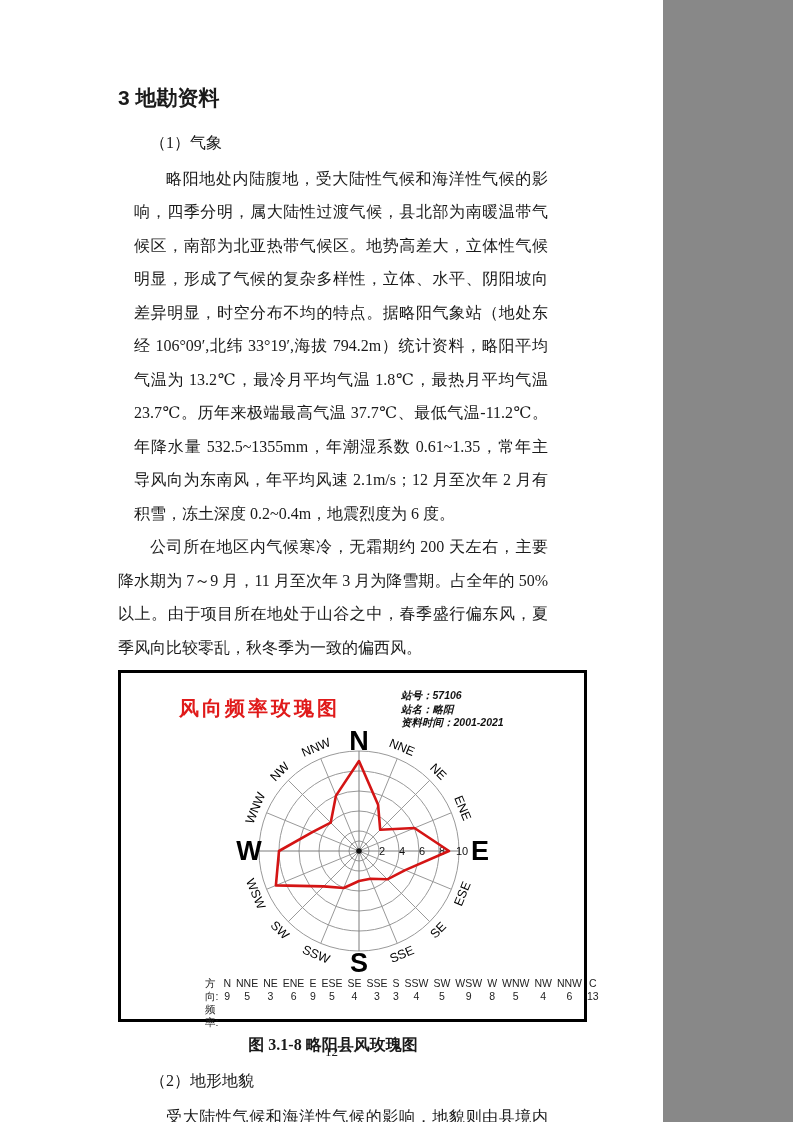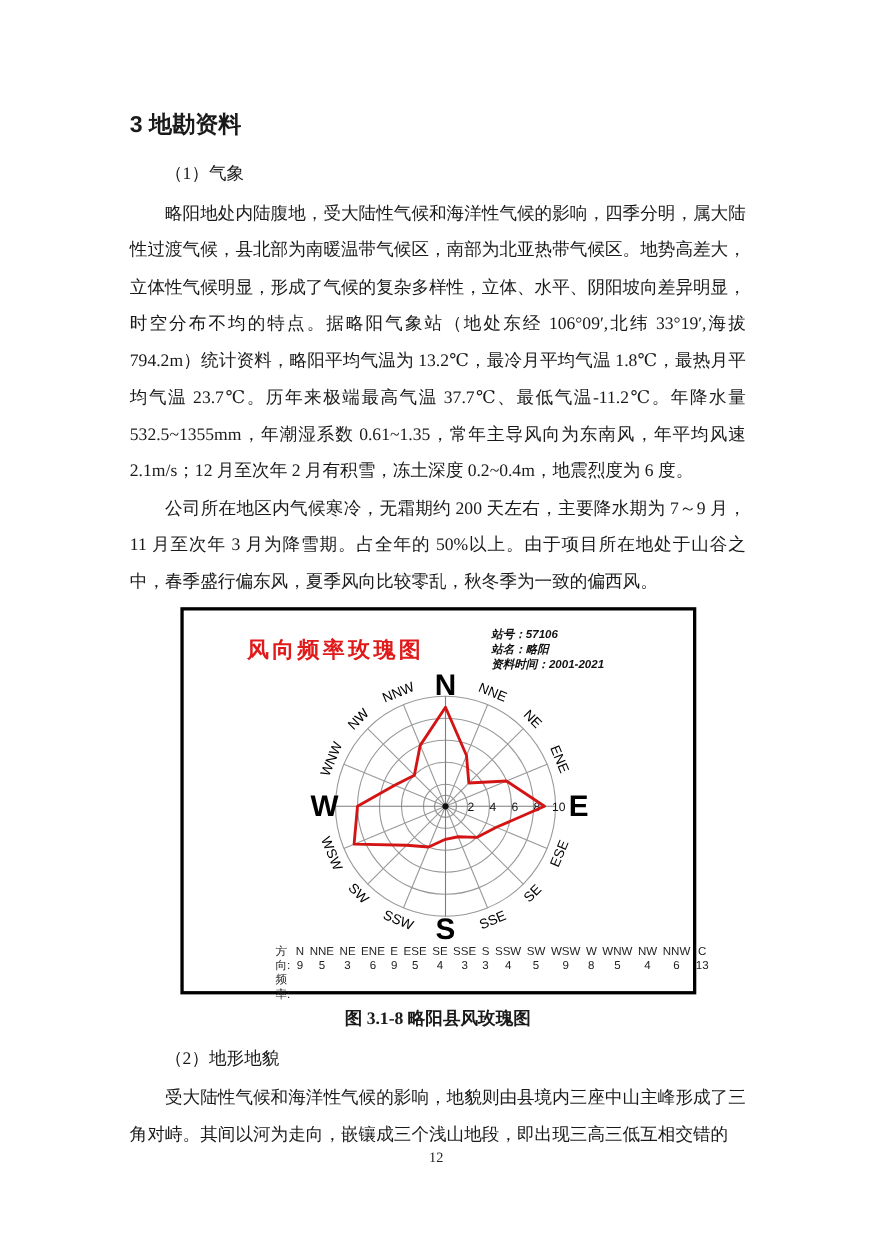--- a/index.html
+++ b/index.html
@@ -1,45 +1,45 @@
 <!DOCTYPE html>
 <html><head>
 <meta charset="utf-8">
 <style>
   html,body{margin:0;padding:0;background:#888;}
   .page{
     position:relative;
-    width:793px;height:1122px;
+    width:663px;height:1122px;
     background:#ffffff;
     font-family:"Liberation Serif","DejaVu Serif",serif;
     color:#1a1a1a;
     overflow:hidden;
     box-sizing:border-box;
-    padding:16px 115px 0 118px;
+    padding:0 115px 0 118px;
   }
   .h1{
     font-family:"Liberation Sans","DejaVu Sans",sans-serif;
     font-weight:700;font-size:21px;line-height:28px;
     margin:84px 0 0 0;
   }
   .h2{
     font-family:"Liberation Sans","DejaVu Sans",sans-serif;
     font-weight:700;font-size:19px;line-height:26px;
     margin:26px 0 0 0;
   }
   .body-line{
     font-size:16px;line-height:33.5px;
     margin:14px 0 0 0;text-indent:2em;
   }
   .para{
     font-size:16px;line-height:33.5px;
     text-align:justify;text-justify:inter-ideograph;
     margin:0;text-indent:2em;
   }
-  .para.first{margin-top:2px;}
+  .para.first{margin-top:2px;margin-left:16px;}
   
   .rose-box{
     position:relative;
     width:463px;height:346px;
     border:3px solid #000;
     margin:6px auto 0 auto;
     background:#fff;
   }
   .rose-title{
     position:absolute;left:58px;top:22px;

